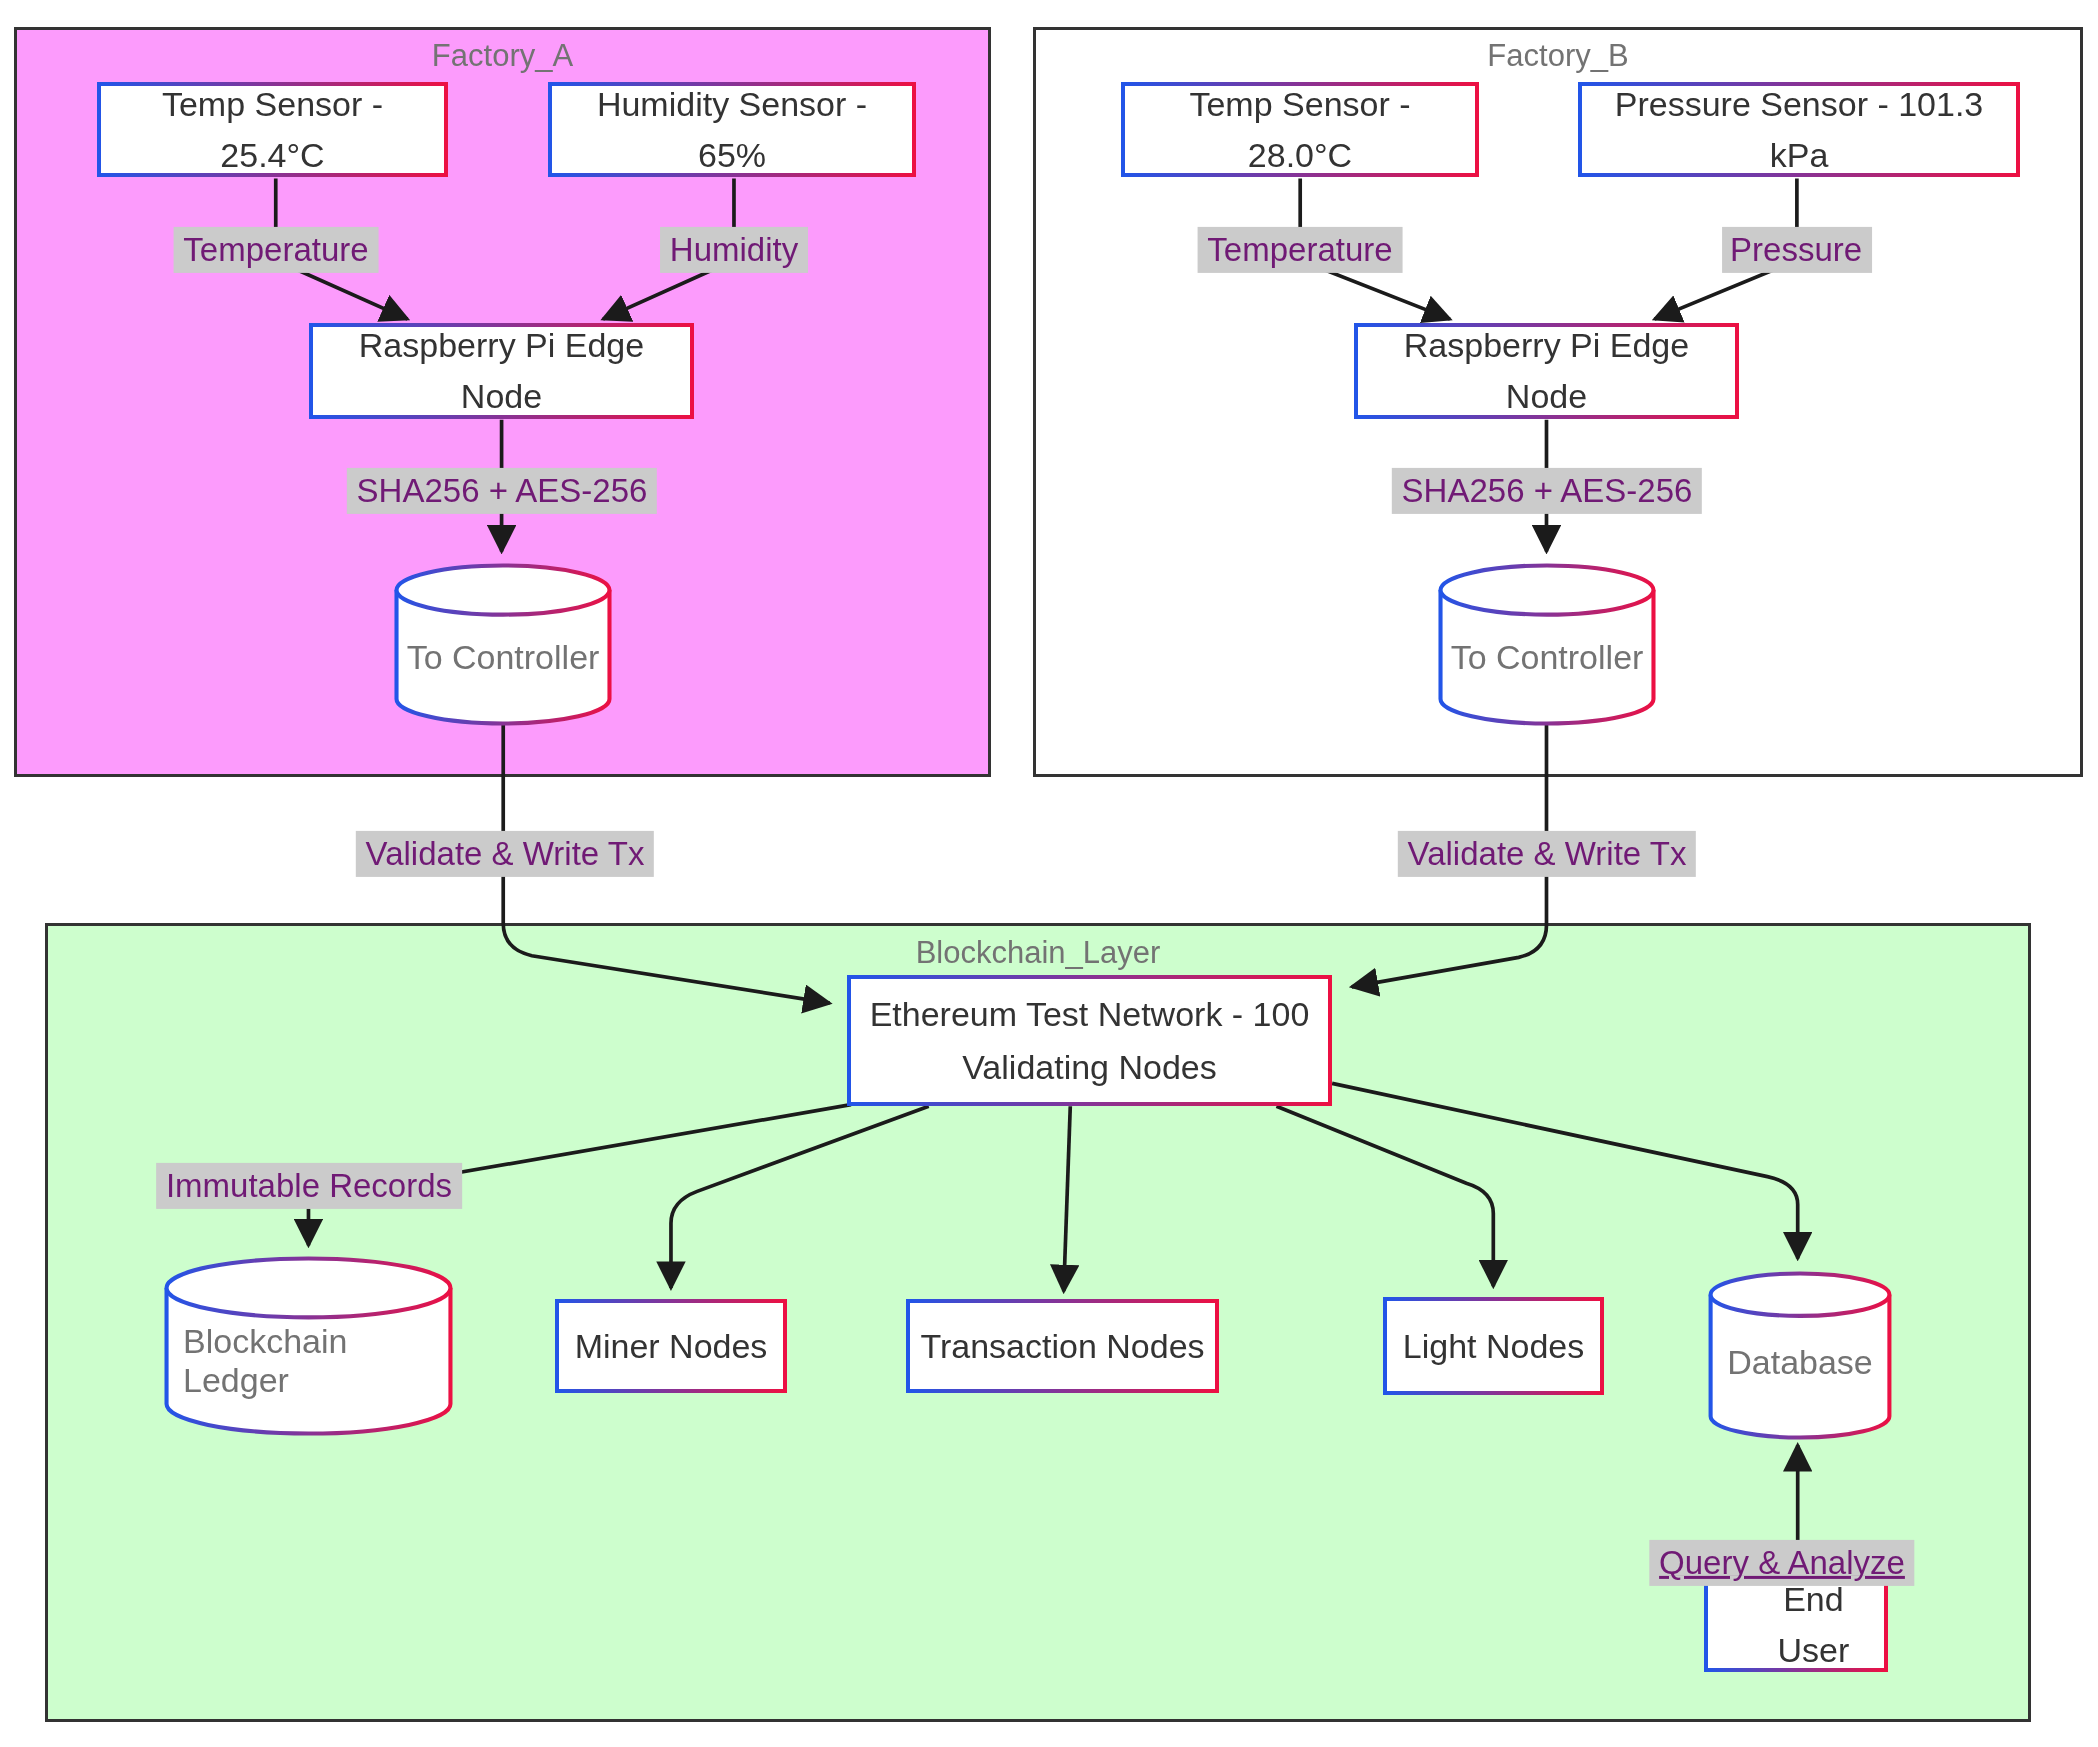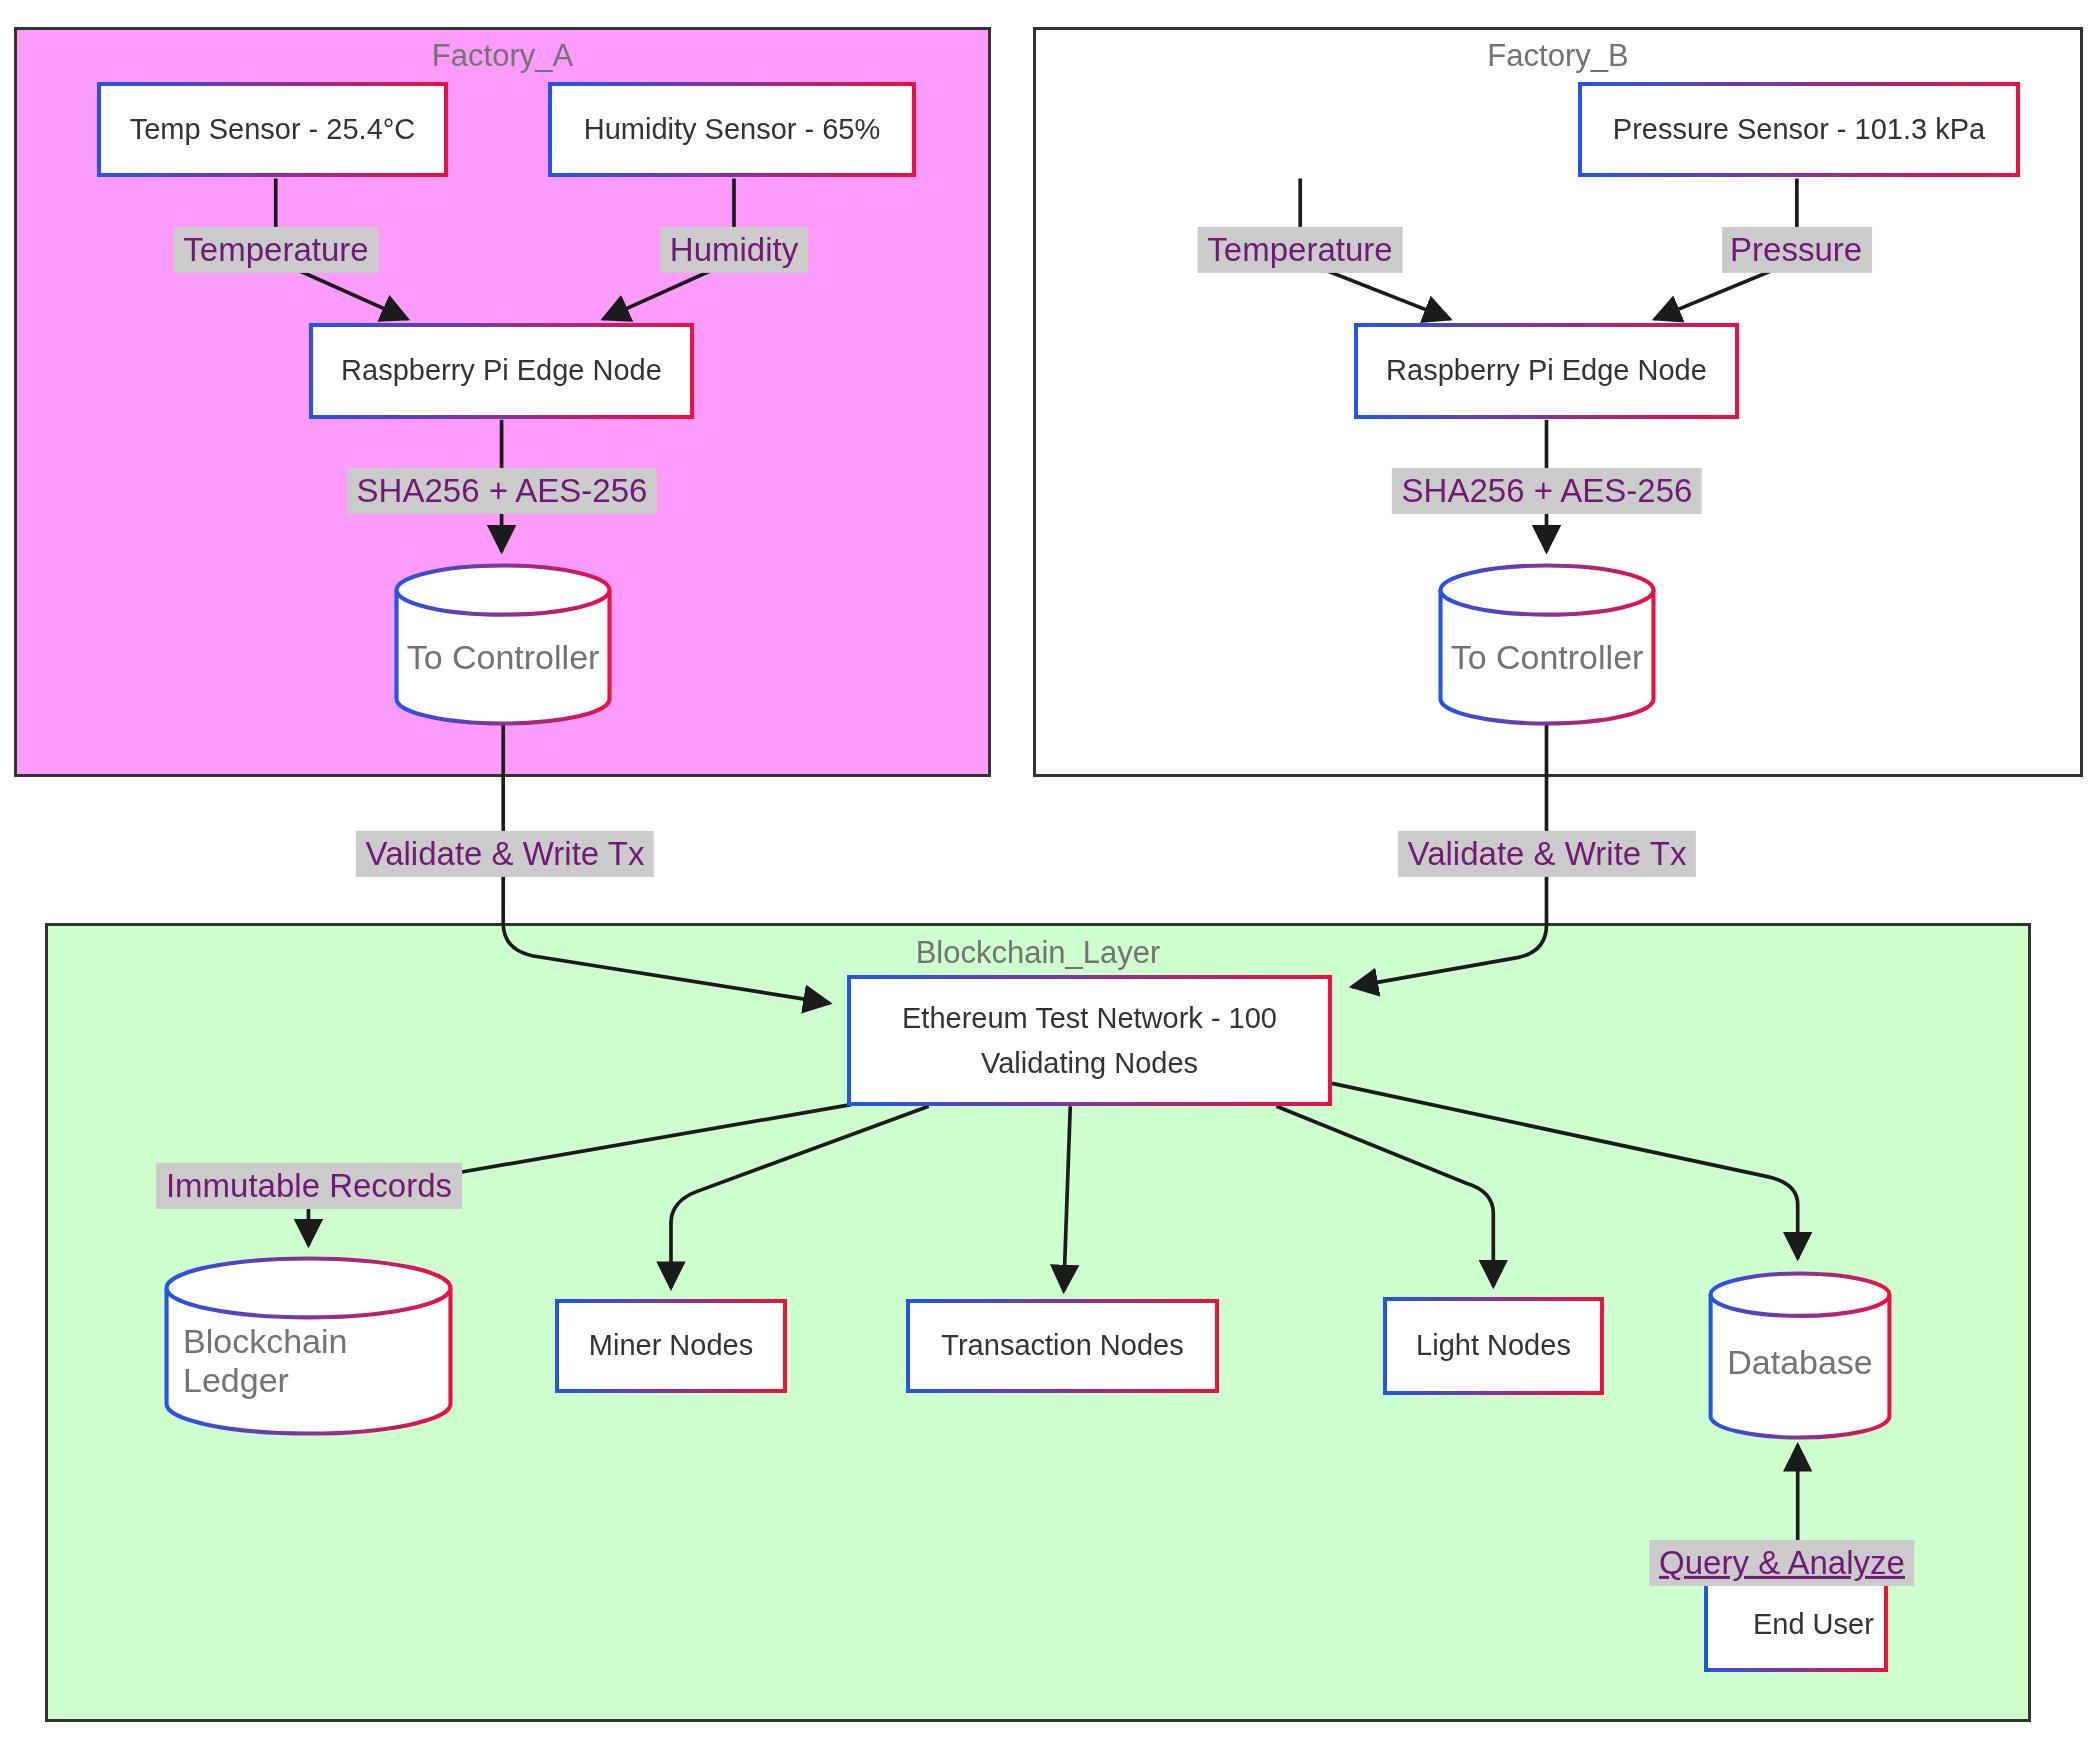--- a/index.html
+++ b/index.html
@@ -7,21 +7,21 @@
     position:relative;width:2098px;height:1747px;background:#ffffff;
     font-family:"Liberation Sans",sans-serif;color:#333;overflow:hidden;
   }
   .group{position:absolute;border:3.3px solid #333;box-sizing:border-box;z-index:1;}
   .group-title{position:absolute;top:11.5px;left:0;width:100%;text-align:center;
     font-size:31px;color:#737373;z-index:2;}
   .node{
     position:absolute;background:#fff;border:4.1px solid;box-sizing:border-box;
     border-image:linear-gradient(90deg,var(--gradient-start),var(--gradient-end)) 1;
     display:flex;align-items:center;justify-content:center;text-align:center;
-    font-size:29px;line-height:1.5;z-index:3;padding:0 8.2px;
+    font-size:34px;line-height:1.5;z-index:3;padding:0 8.2px;
   }
   .edges{position:absolute;left:0;top:0;z-index:2;}
   .edges path{stroke:var(--line-color);stroke-width:4.5;fill:none;}
   .elabel{
     position:absolute;transform:translate(-50%,-50%);background:var(--label-bg);
     padding:4.1px 9.8px;font-size:33px;white-space:nowrap;color:#701a75;z-index:4;
   }
   .cyl{position:absolute;z-index:3;}
   .cyl svg{position:absolute;left:0;top:0;}
   .cyl-label{position:absolute;left:0;right:0;display:flex;align-items:center;
@@ -75,20 +75,21 @@
   <div class="node" style="left:309px;top:323px;width:385px;height:96px;">Raspberry Pi Edge Node</div>
 
   <div class="cyl" style="left:394px;top:563px;width:218px;height:163px;">
     <svg width="218" height="163" viewBox="0 0 266 199">
       <path d="M3,33 L3,166 A130,30 0 0 0 263,166 L263,33" fill="#fff" stroke="url(#cylGrad)" stroke-width="5"></path>
       <ellipse cx="133" cy="33" rx="130" ry="30" fill="#fff" stroke="url(#cylGrad)" stroke-width="5"></ellipse>
     </svg>
     <div class="cyl-label" style="top:33px;height:123px;">To Controller</div>
   </div>
 
+  <div class="node" style="left:1121px;top:82px;width:358px;height:95px;">Temp Sensor - 28.0°C</div>
   <div class="node" style="left:1578px;top:82px;width:442px;height:95px;">Pressure Sensor - 101.3 kPa</div>
   <div class="node" style="left:1354px;top:323px;width:385px;height:96px;">Raspberry Pi Edge Node</div>
 
   <div class="cyl" style="left:1438px;top:563px;width:218px;height:163px;">
     <svg width="218" height="163" viewBox="0 0 266 199">
       <path d="M3,33 L3,166 A130,30 0 0 0 263,166 L263,33" fill="#fff" stroke="url(#cylGrad)" stroke-width="5"></path>
       <ellipse cx="133" cy="33" rx="130" ry="30" fill="#fff" stroke="url(#cylGrad)" stroke-width="5"></ellipse>
     </svg>
     <div class="cyl-label" style="top:33px;height:123px;">To Controller</div>
   </div>

